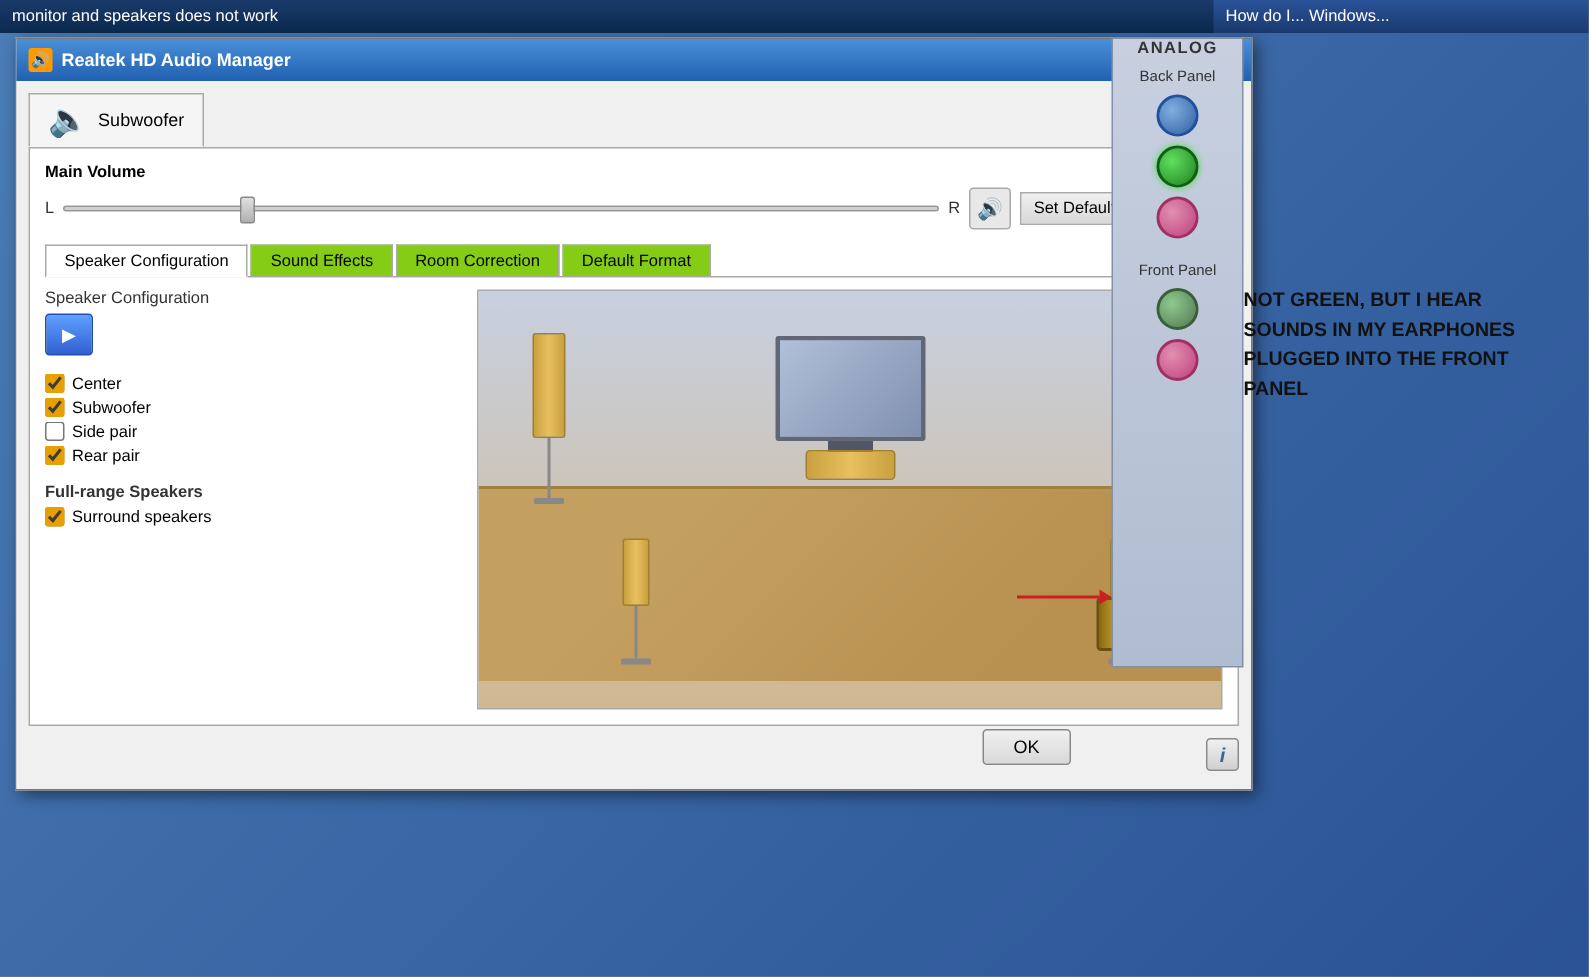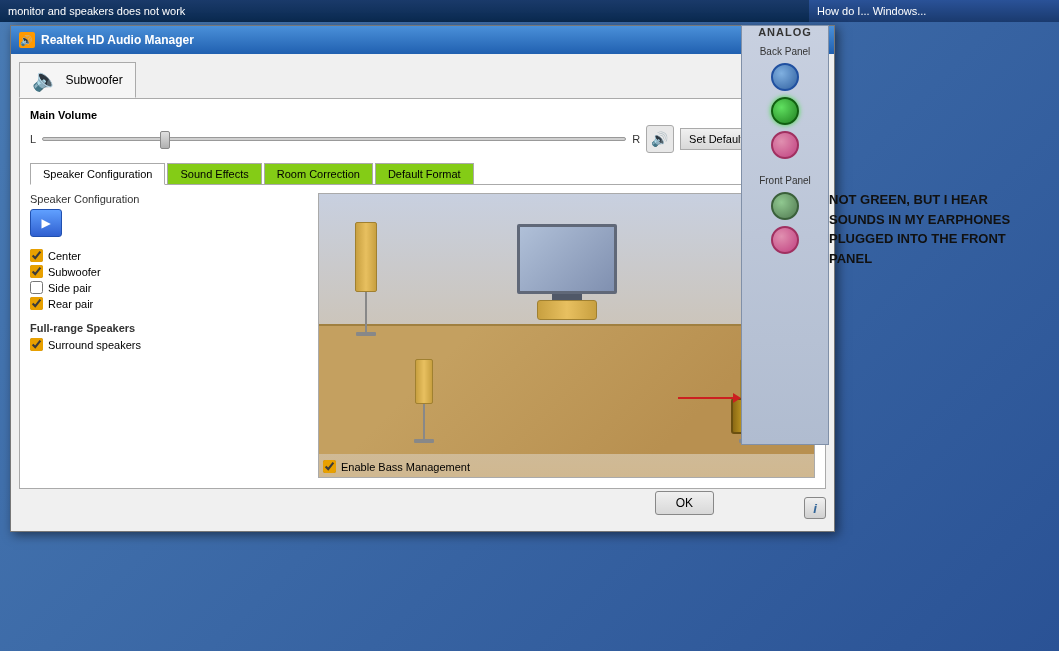--- a/index.html
+++ b/index.html
@@ -606,24 +606,20 @@
                 <div class="spk-body small"></div>
                 <div class="spk-stand" style="height:35px;"></div>
                 <div class="spk-base"></div>
               </div>
 
               <div class="sub-spk" style="position:absolute;bottom:20px;right:55px;"></div>
 
             </div>
 
             <div class="bottom-options">
-              <div class="check-row">
-                <input type="checkbox" class="checkbox-yellow" checked="" style="">
-                <span>Enable Bass Management</span>
-              </div>
             </div>
           </div>
         </div>
 
       </div>
     </div>
 
     <div style="display:flex;justify-content:flex-end;padding:8px 0 4px 0;gap:8px;align-items:center;">
       <button style="width:22px;height:22px;background:linear-gradient(to bottom,#f0f0f0,#d0d0d0);border:1px solid #888;border-radius:3px;font-style:italic;font-weight:bold;color:#336699;cursor:pointer;">i</button>
       <button class="ok-btn">OK</button>

